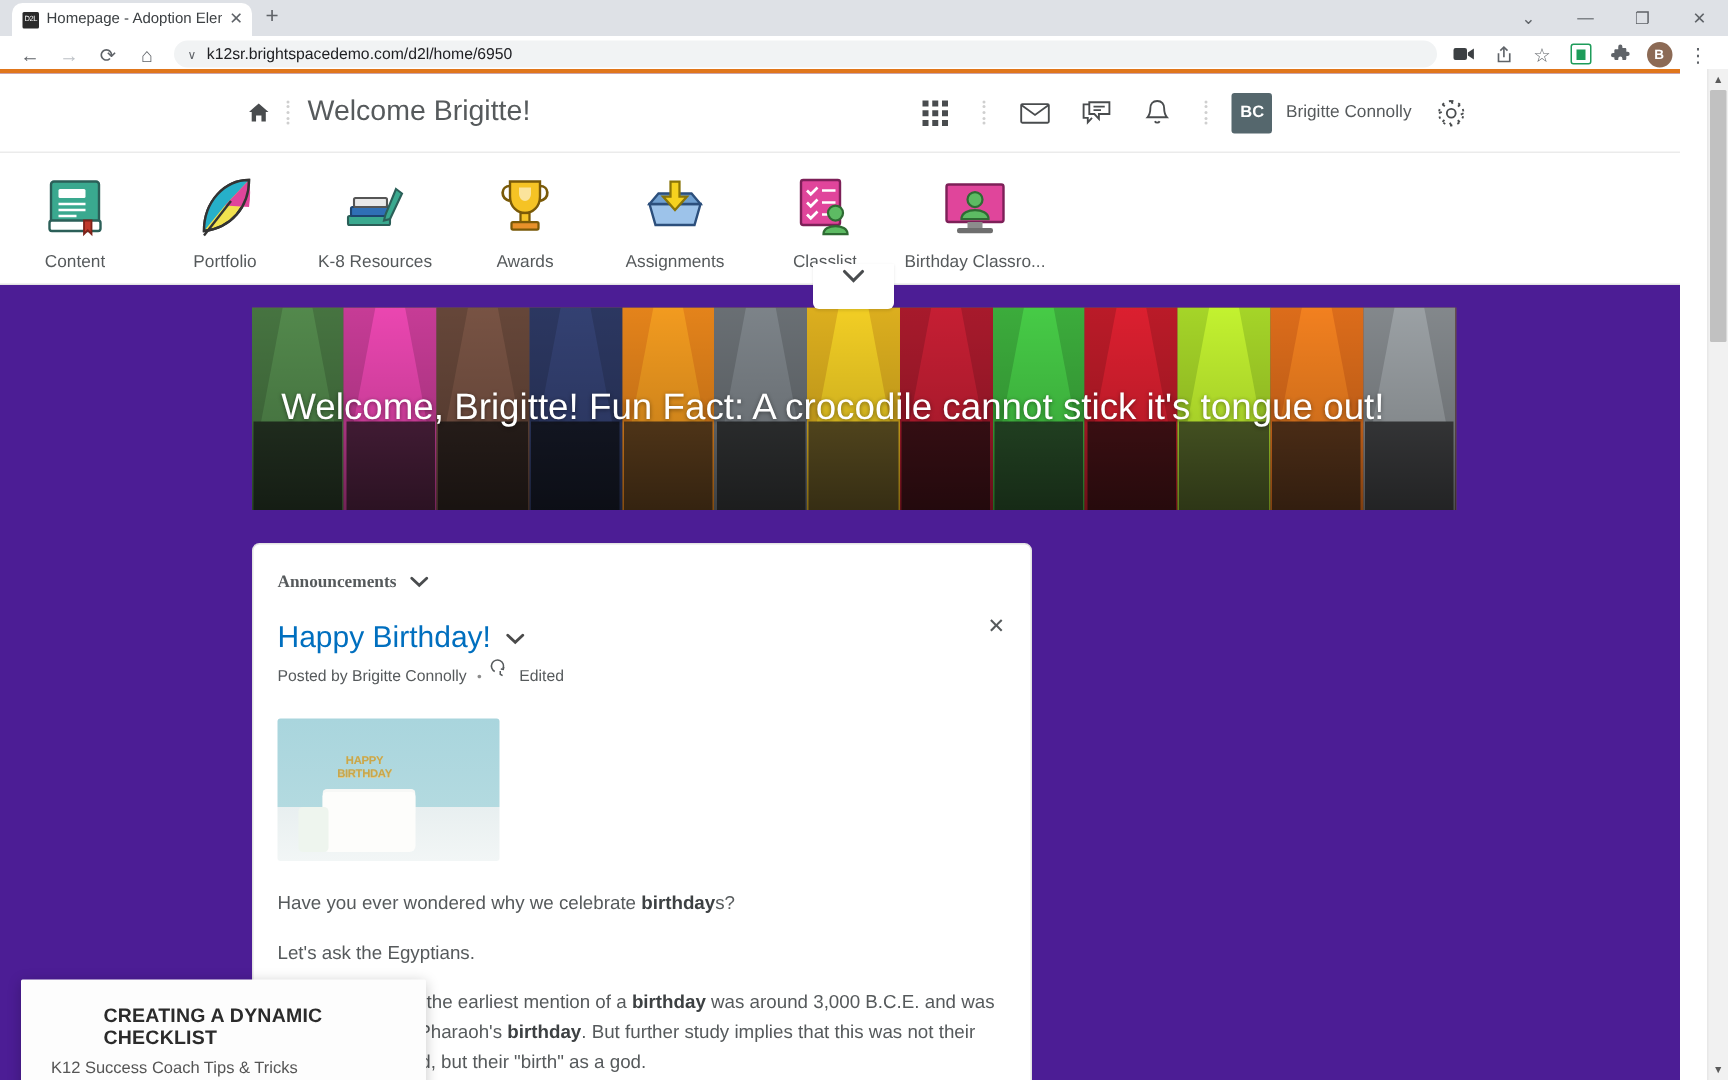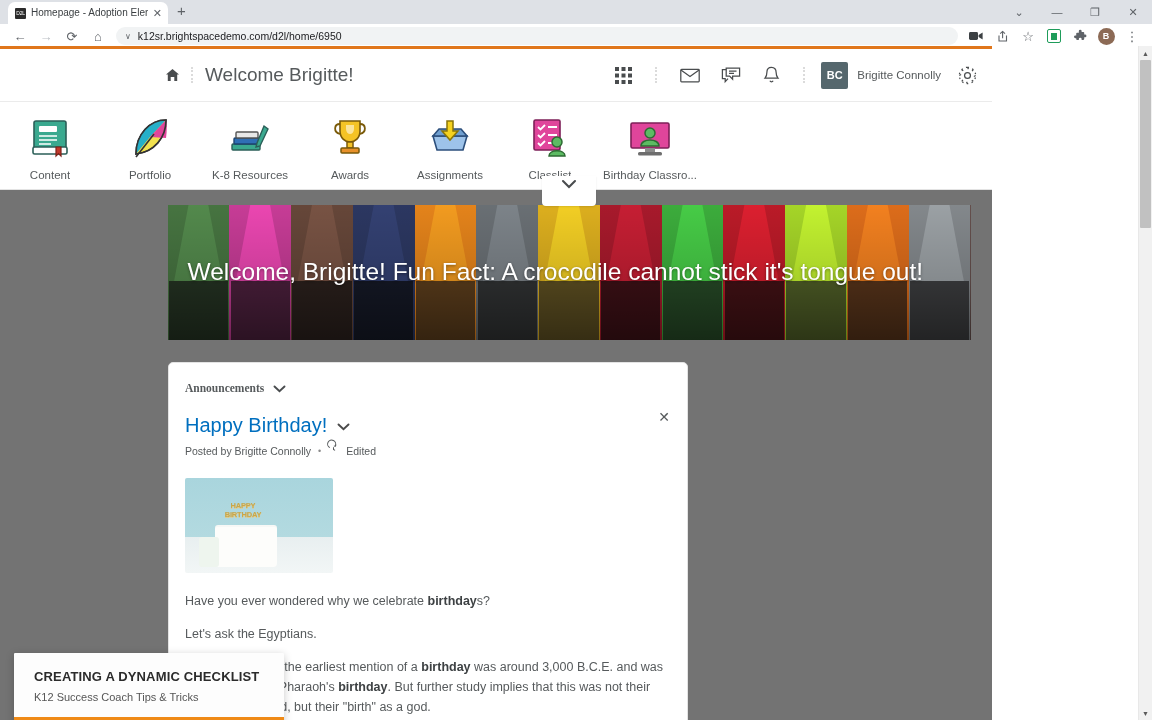--- a/index.html
+++ b/index.html
@@ -73,22 +73,22 @@
   }
   .ext-green i { width:6px; height:7px; background:#1e9c5a; display:block; }
   .avatar-btn {
     width:17px; height:17px; border-radius:50%; background:#8c6a55;
     color:#fff; font-size:9px; display:flex; align-items:center;
     justify-content:center; font-weight:bold;
   }
 
   
   .page {
-    position:absolute; top:46px; left:0; width:992px; height:674px;
-    background:#737373; overflow:hidden;
+    position:absolute; top:46px; left:0; width:1120px; height:674px;
+    background:#4c1d95; overflow:hidden;
   }
   .orange-rule { height:3px; background:#e0761b; width:1152px; }
 
   .pagescroll { position:relative; width:1138px; }
 
   
   .d2l-header {
     height:53px; background:#fff; display:flex; align-items:center;
     padding-left:165px; padding-right:150px; position:relative;
     border-bottom:1px solid #ebebeb;
@@ -231,21 +231,21 @@
   .ann-body b { font-weight:bold; color:#3d4143; }
 
   
   .popup {
     position:absolute; left:14px; top:604px; width:270px;
     background:#fdfdfd; box-shadow:0 2px 9px rgba(0,0,0,0.22);
     z-index:40; overflow:hidden; border-radius:1px;
   }
   .popup-inner { padding:16px 18px 14px 20px; }
   .popup-title {
-    font-size:13px; font-weight:bold; color:#2b2b2b; letter-spacing:0.15px;
+    font-size:13px; font-weight:bold; color:#2b2b2b; letter-spacing:0.15px;margin-left:35px;
   }
   .popup-sub { font-size:11px; color:#555; margin-top:7px; }
   .popup-bar { height:9px; background:#ef8a17; width:100%; }
 
   
   .scrollbar {
     position:absolute; right:0; top:46px; width:14px; height:674px;
     background:#f1f1f1; border-left:1px solid #e8e8e8;
   }
   .sb-up, .sb-down {

